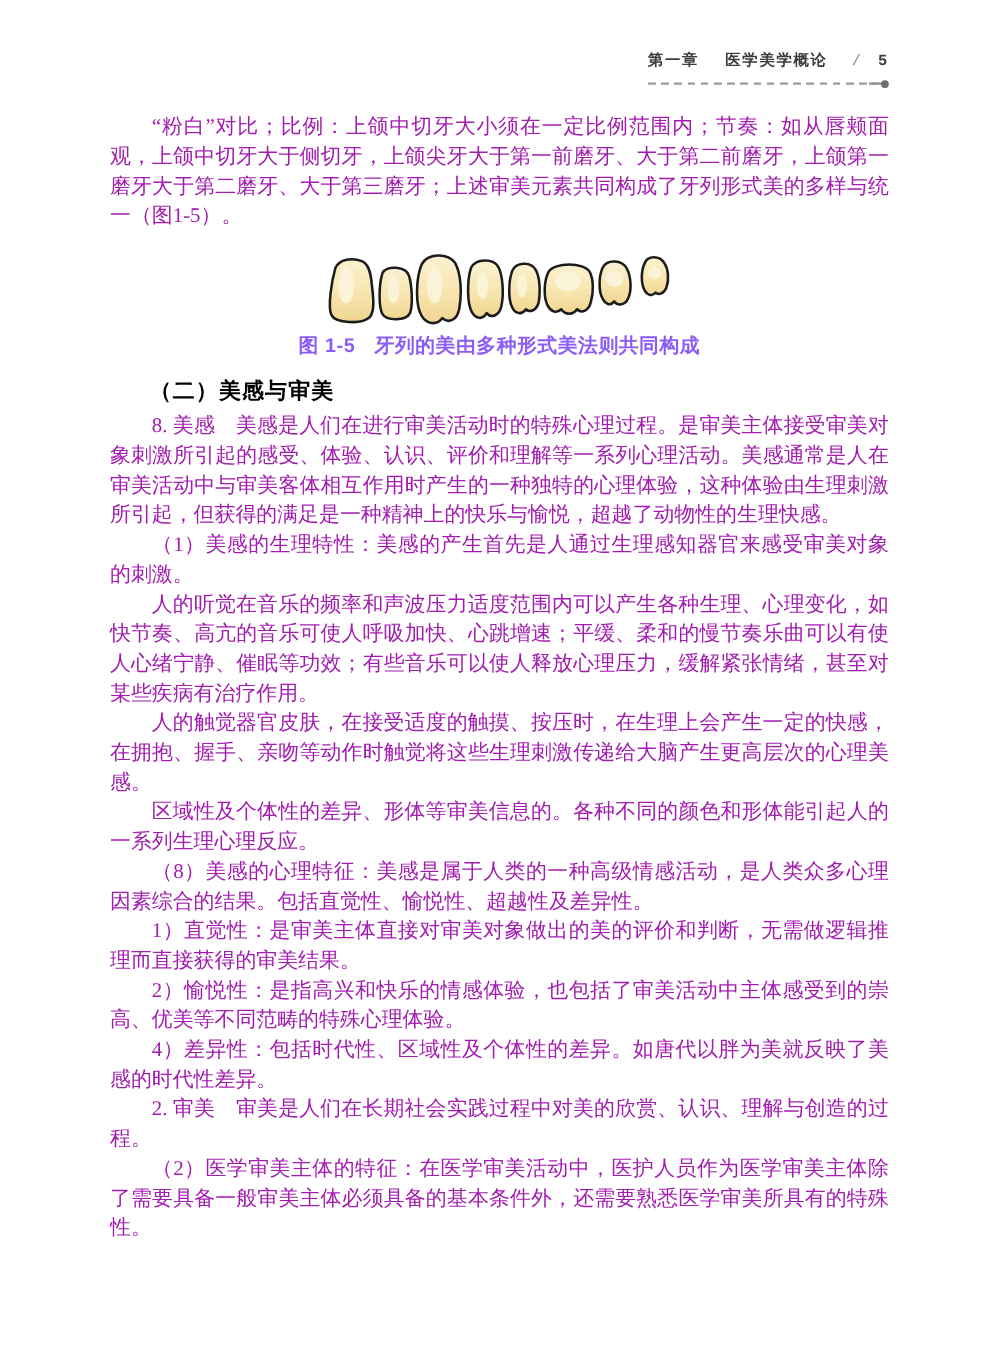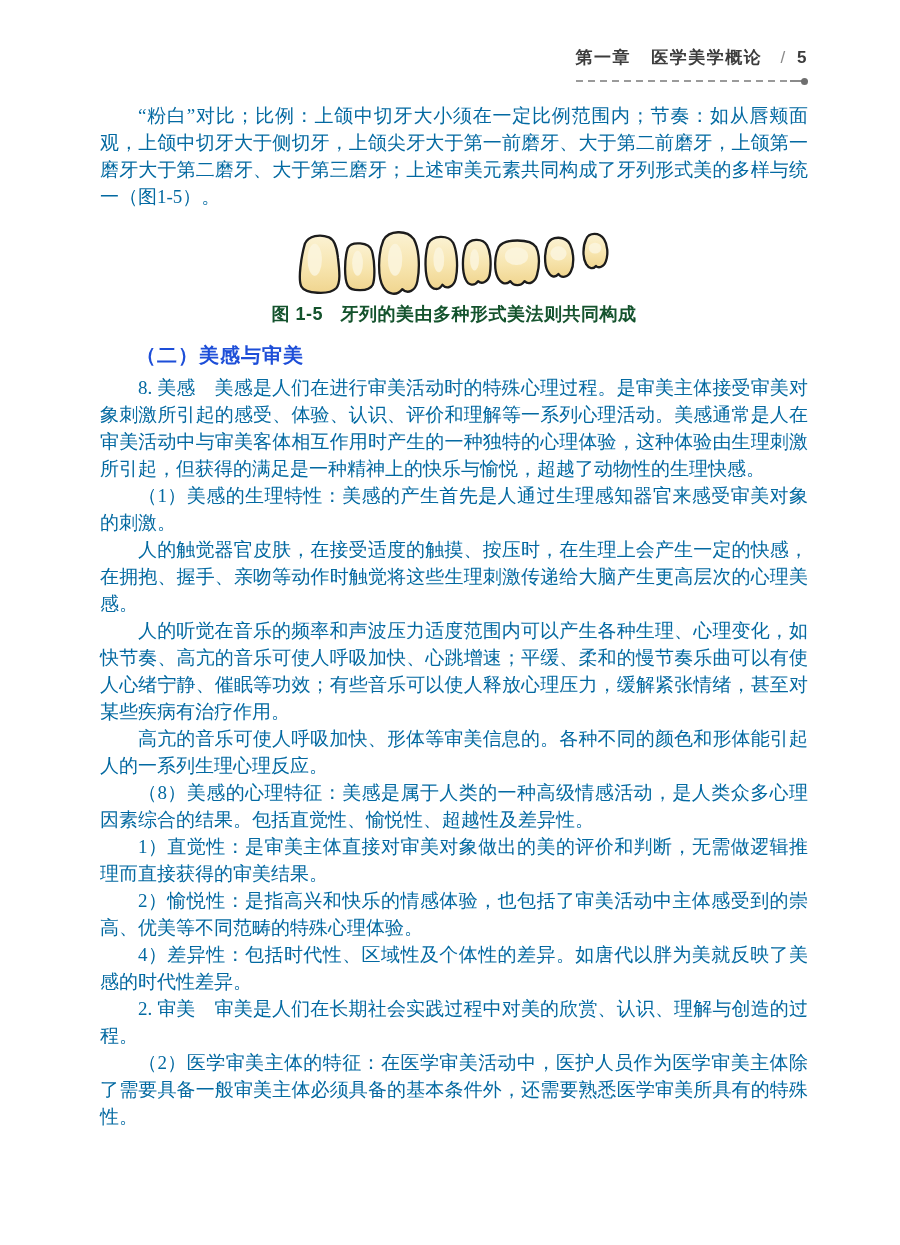--- a/index.html
+++ b/index.html
@@ -9,22 +9,22 @@
     overflow:hidden;
     font-family:"Liberation Serif","DejaVu Serif",serif;
     color:#1c1c1c;
   }
   
   .page-header {
     position:absolute; top:46px; right:92px;
     text-align:right; width:auto;
   }
   .header-text {
-    font-family:Liberation Sans, sans-serif;
-    font-weight:700; font-size:17px; color:#3c3c3c;
+    font-family:Liberation Mono, monospace;
+    font-weight:700; font-size:14px; color:#3c3c3c;
     letter-spacing:1.5px; white-space:nowrap;
   }
   .header-text .chapter { margin-right:14px; }
   .header-text .slash { color:#8a8a8a; margin-left:12px; margin-right:4px; font-weight:400; }
   .header-rule {
     position:relative; margin-top:8px; height:8px;
   }
   .rule-dashes {
     position:absolute; left:0; right:12px; top:3px; height:2px;
     background:repeating-linear-gradient(90deg,#9a9a9a 0 7px,transparent 7px 12px);
@@ -35,36 +35,36 @@
   .rule-dot {
     position:absolute; right:0; top:1px; width:7px; height:7px;
     border-radius:50%; background:#6f6f6f;
   }
   
   .content {
     position:absolute; left:100px; right:92px; top:102px;
   }
   p.body {
     margin:0; font-size:19px; line-height:27px;
-    text-align:justify; text-indent:2em; color:#0369a1;
+    text-align:justify; text-indent:2em; color:#a21caf;
   }
   
   figure.fig { margin:14px 0 4px; text-align:center; }
   figure.fig svg { display:inline-block; vertical-align:top; }
   figcaption.caption {
     margin-top:3px;
     font-family:"Liberation Sans","DejaVu Sans",sans-serif;
-    font-weight:700; font-size:18px; color:#14532d; letter-spacing:0.5px;
+    font-weight:700; font-size:18px; color:#8b5cf6; letter-spacing:0.5px;
   }
   figcaption.caption .cap-label { margin-right:12px; }
   
   h3.section-heading {
     margin:16px 0 5px; padding-left:36px;
     font-family:"Liberation Sans","DejaVu Sans",sans-serif;
-    font-weight:700; font-size:20px; color:#1d4ed8; letter-spacing:1px;
+    font-weight:700; font-size:20px; color:#000000; letter-spacing:1px;
   }
 </style>
 </head>
 <body>
 
 <div class="page">
 
   <div class="page-header">
     <div class="header-text">
       <span class="chapter">第一章</span>
@@ -116,23 +116,23 @@
       <figcaption class="caption">
         <span class="cap-label">图 1-5</span>
         <span class="cap-text">牙列的美由多种形式美法则共同构成</span>
       </figcaption>
     </figure>
 
     <h3 class="section-heading">（二）美感与审美</h3>
 
     <p class="body">8. 美感　美感是人们在进行审美活动时的特殊心理过程。是审美主体接受审美对象刺激所引起的感受、体验、认识、评价和理解等一系列心理活动。美感通常是人在审美活动中与审美客体相互作用时产生的一种独特的心理体验，这种体验由生理刺激所引起，但获得的满足是一种精神上的快乐与愉悦，超越了动物性的生理快感。</p>
     <p class="body">（1）美感的生理特性：美感的产生首先是人通过生理感知器官来感受审美对象的刺激。</p>
+    <p class="body">人的听觉在音乐的频率和声波压力适度范围内可以产生各种生理、心理变化，如快节奏、高亢的音乐可使人呼吸加快、心跳增速；平缓、柔和的慢节奏乐曲可以有使人心绪宁静、催眠等功效；有些音乐可以使人释放心理压力，缓解紧张情绪，甚至对某些疾病有治疗作用。</p>
     <p class="body">人的触觉器官皮肤，在接受适度的触摸、按压时，在生理上会产生一定的快感，在拥抱、握手、亲吻等动作时触觉将这些生理刺激传递给大脑产生更高层次的心理美感。</p>
-    <p class="body">人的听觉在音乐的频率和声波压力适度范围内可以产生各种生理、心理变化，如快节奏、高亢的音乐可使人呼吸加快、心跳增速；平缓、柔和的慢节奏乐曲可以有使人心绪宁静、催眠等功效；有些音乐可以使人释放心理压力，缓解紧张情绪，甚至对某些疾病有治疗作用。</p>
-    <p class="body">高亢的音乐可使人呼吸加快、形体等审美信息的。各种不同的颜色和形体能引起人的一系列生理心理反应。</p>
+    <p class="body">区域性及个体性的差异、形体等审美信息的。各种不同的颜色和形体能引起人的一系列生理心理反应。</p>
     <p class="body">（8）美感的心理特征：美感是属于人类的一种高级情感活动，是人类众多心理因素综合的结果。包括直觉性、愉悦性、超越性及差异性。</p>
     <p class="body">1）直觉性：是审美主体直接对审美对象做出的美的评价和判断，无需做逻辑推理而直接获得的审美结果。</p>
     <p class="body">2）愉悦性：是指高兴和快乐的情感体验，也包括了审美活动中主体感受到的崇高、优美等不同范畴的特殊心理体验。</p>
     <p class="body">4）差异性：包括时代性、区域性及个体性的差异。如唐代以胖为美就反映了美感的时代性差异。</p>
     <p class="body">2. 审美　审美是人们在长期社会实践过程中对美的欣赏、认识、理解与创造的过程。</p>
     <p class="body">（2）医学审美主体的特征：在医学审美活动中，医护人员作为医学审美主体除了需要具备一般审美主体必须具备的基本条件外，还需要熟悉医学审美所具有的特殊性。</p>
 
   </div>
 
 </div>

